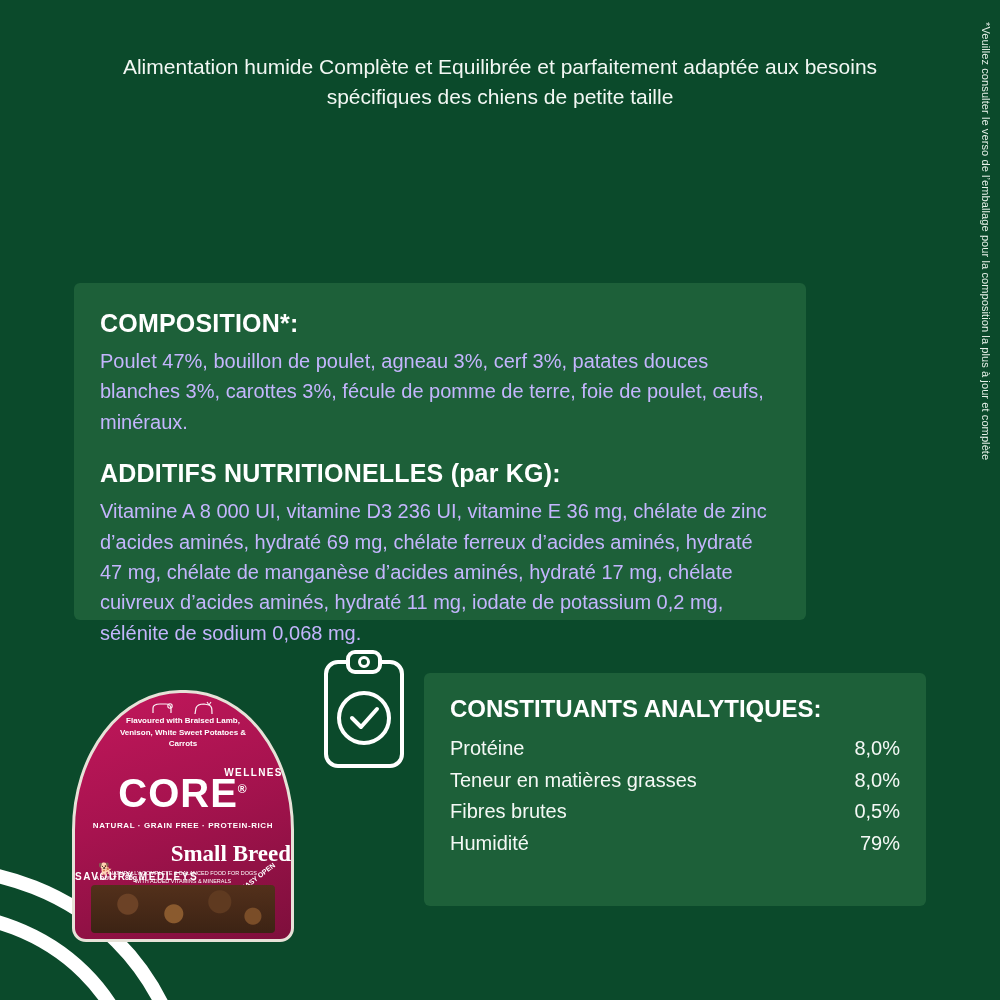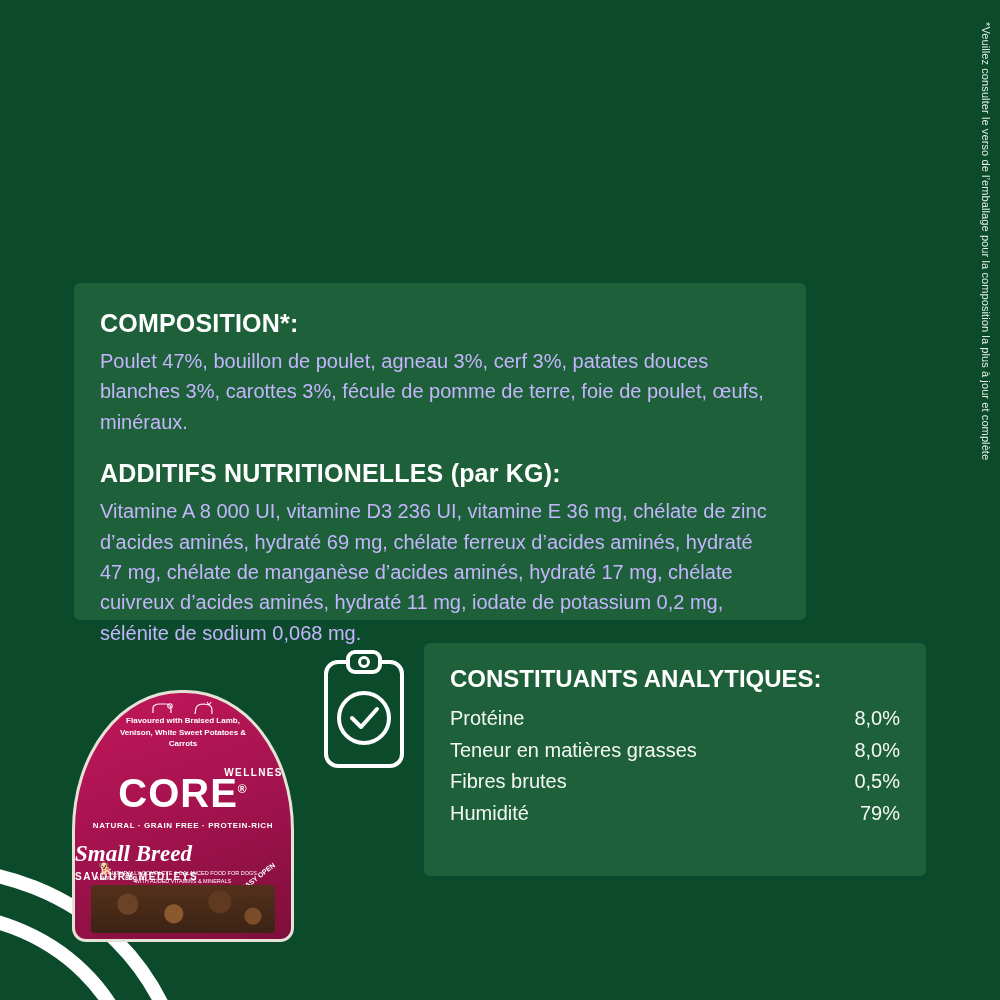--- a/index.html
+++ b/index.html
@@ -63,21 +63,21 @@
   .panel-text {
     font-size: 20px;
     line-height: 1.52;
     margin: 0;
     color: #c4b5fd;
     font-weight: 400;
   }
 
   
   .panel-analytics {
-    top: 643px; left: 424px;
+    top: 673px; left: 424px;
     width: 502px; height: 233px;
     padding: 22px 26px 36px 26px;
   }
   .analytics-heading {
     font-size: 24px;
     font-weight: 600;
     margin: 0 0 10px 0;
     color: #ffffff;
   }
   .analytics-row {
@@ -168,23 +168,22 @@
     top: 128px; left: 0; right: 0;
     text-align: center;
     font-size: 8px;
     letter-spacing: 0.6px;
     color: #ffffff;
     font-weight: 600;
   }
   .pack-smallbreed {
     position: absolute;
     top: 148px; left: 0; right: 0;
-    text-align: left;
+    text-align: right;
     font-size: 23px;
-    font-style: italic;
     font-weight: 700;
     color: #ffffff;
     font-family: "Liberation Serif", serif;
   }
   .pack-savoury {
     position: absolute;
     top: 178px; left: 0; right: 0;
     text-align: left;
     font-size: 10px;
     letter-spacing: 1.6px;
@@ -250,20 +249,21 @@
 <body>
 
 <div class="page">
 
   <svg class="arcs" viewBox="0 0 420 330" fill="none">
     <path d="M265 330 C265 200 175 112 45 112" stroke="#ffffff" stroke-width="14" fill="none"></path>
     <path d="M310 330 C310 176 202 68 48 68" stroke="#ffffff" stroke-width="14" fill="none"></path>
   </svg>
 
   <div class="header">
+    <p class="subtitle">Alimentation humide Complète et Equilibrée et parfaitement adaptée aux besoins spécifiques des chiens de petite taille</p>
   </div>
 
   <div class="panel panel-composition">
     <h2 class="panel-heading">COMPOSITION*:</h2>
     <p class="panel-text">Poulet 47%, bouillon de poulet, agneau 3%, cerf 3%, patates douces blanches 3%, carottes 3%, fécule de pomme de terre, foie de poulet, œufs, minéraux.</p>
     <h2 class="panel-heading second">ADDITIFS NUTRITIONELLES (par KG):</h2>
     <p class="panel-text">Vitamine A 8 000 UI, vitamine D3 236 UI, vitamine E 36 mg, chélate de zinc d’acides aminés, hydraté 69 mg, chélate ferreux d’acides aminés, hydraté 47 mg, chélate de manganèse d’acides aminés, hydraté 17 mg, chélate cuivreux d’acides aminés, hydraté 11 mg, iodate de potassium 0,2 mg, sélénite de sodium 0,068 mg.</p>
   </div>
 
   <svg class="clipboard" viewBox="0 0 92 126" fill="none">

